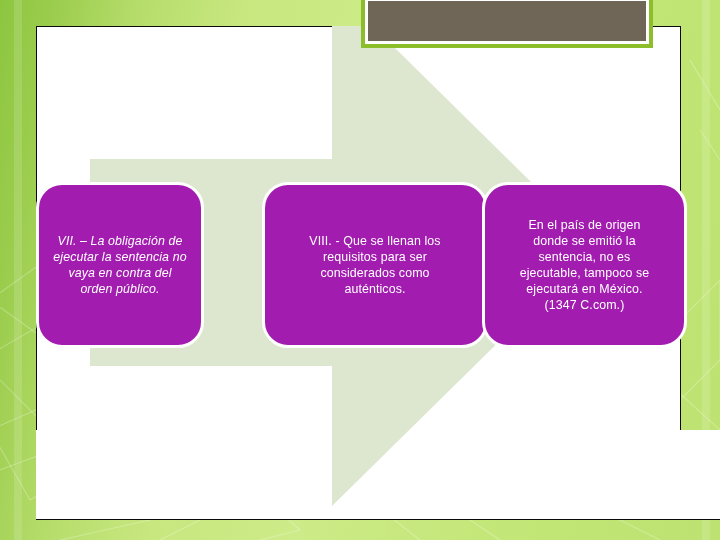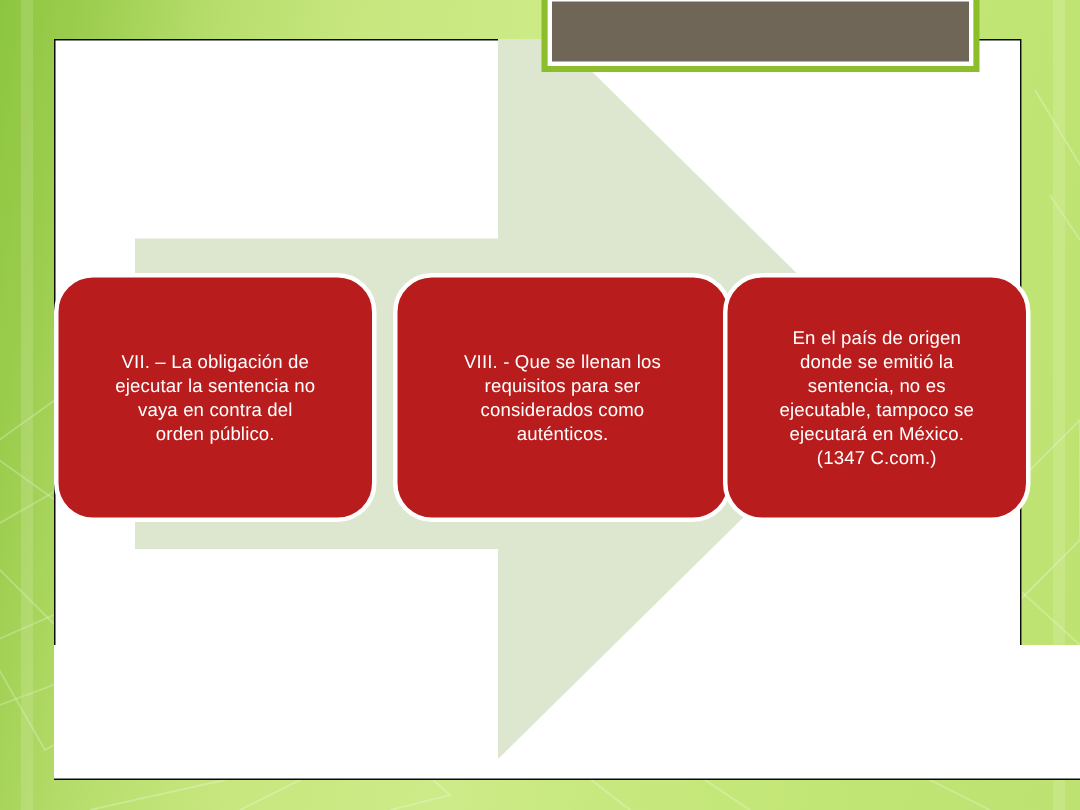--- a/index.html
+++ b/index.html
@@ -109,38 +109,38 @@
     position: absolute;
     left: 0;
     top: 0;
     width: 720px;
     height: 540px;
   }
   .pbox {
     position: absolute;
     top: 182px;
     height: 166px;
-    background: #b91c1c;
+    background: #a21caf;
     border: 3px solid #ffffff;
     border-radius: 26px;
     box-sizing: border-box;
     display: flex;
     align-items: center;
     justify-content: center;
     padding: 6px 10px;
   }
   .pbox .txt {
     color: #ffffff;
     font-size: 12.4px;
     line-height: 1.30;
     text-align: center;
     white-space: pre-line;
     letter-spacing: 0.1px;
   }
-  #pbox-1 { left: 36px;  width: 215px; }
+  #pbox-1 { left: 36px;  width: 168px; font-style: italic; }
   #pbox-2 { left: 262px; width: 226px; }
   #pbox-3 { left: 482px; width: 205px; }
 </style>
 </head>
 <body>
 
 <div id="slide">
 
   <div class="frame-bg"></div>
 

